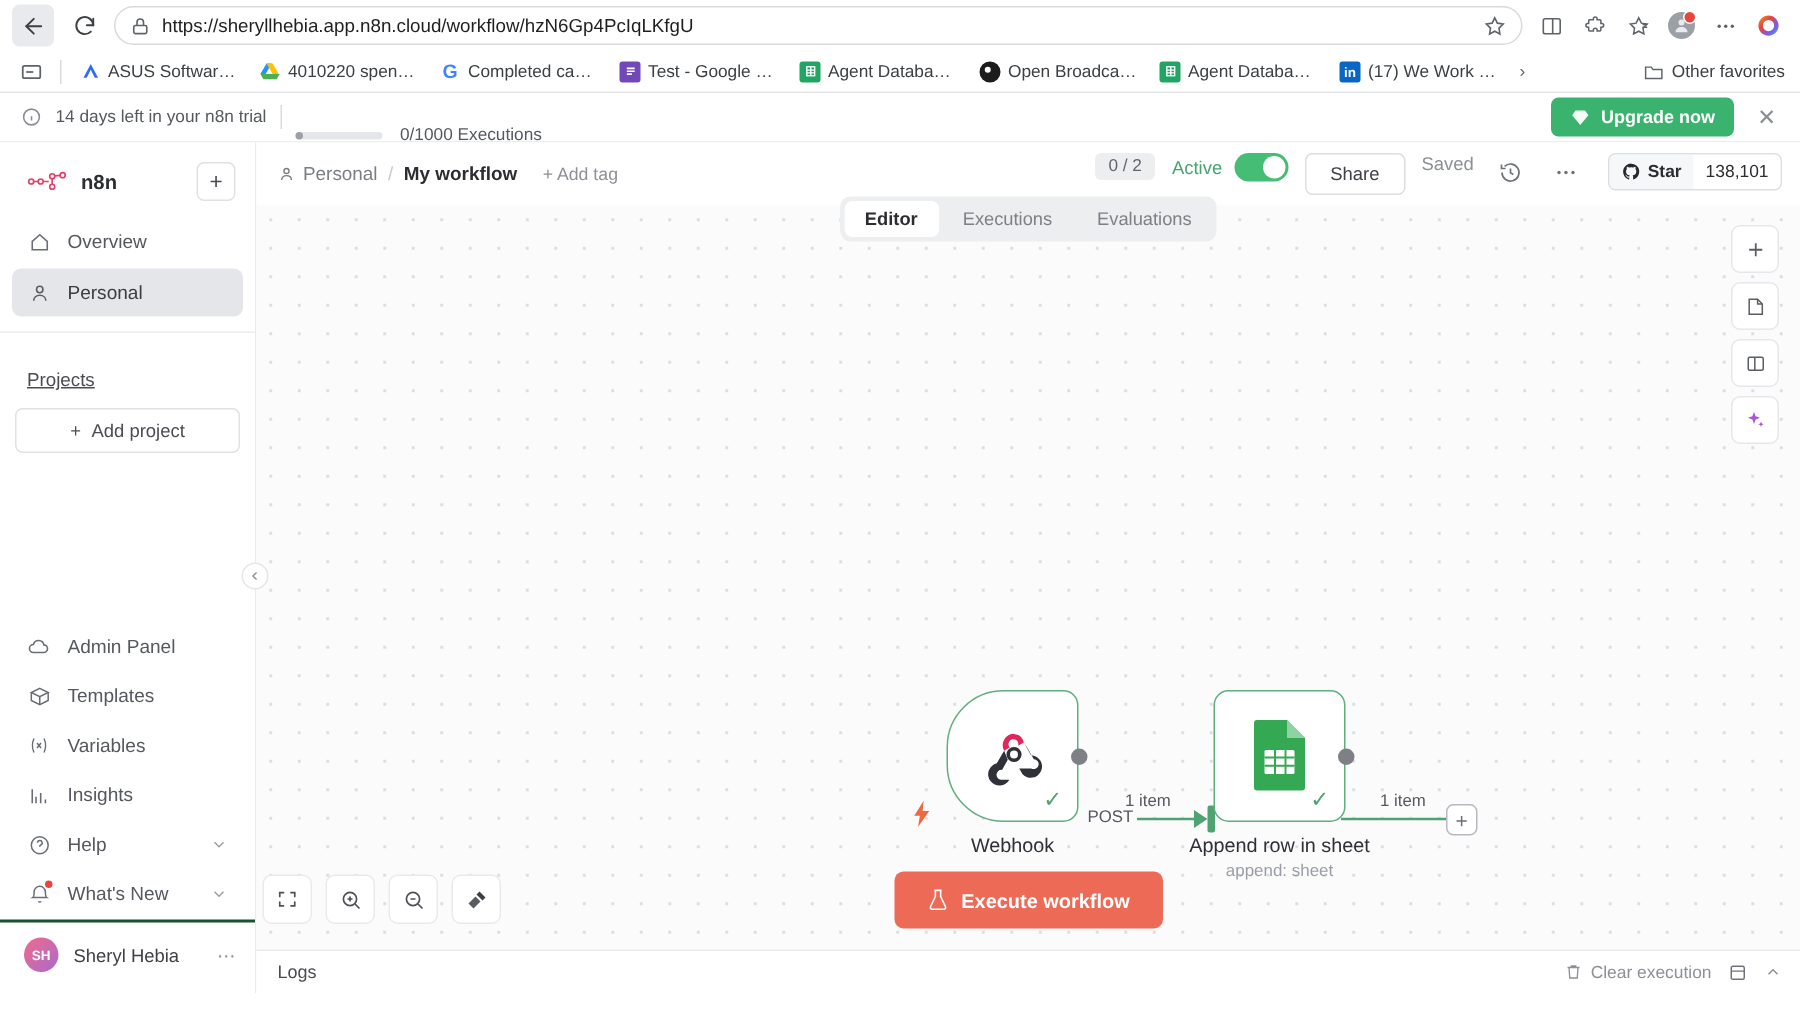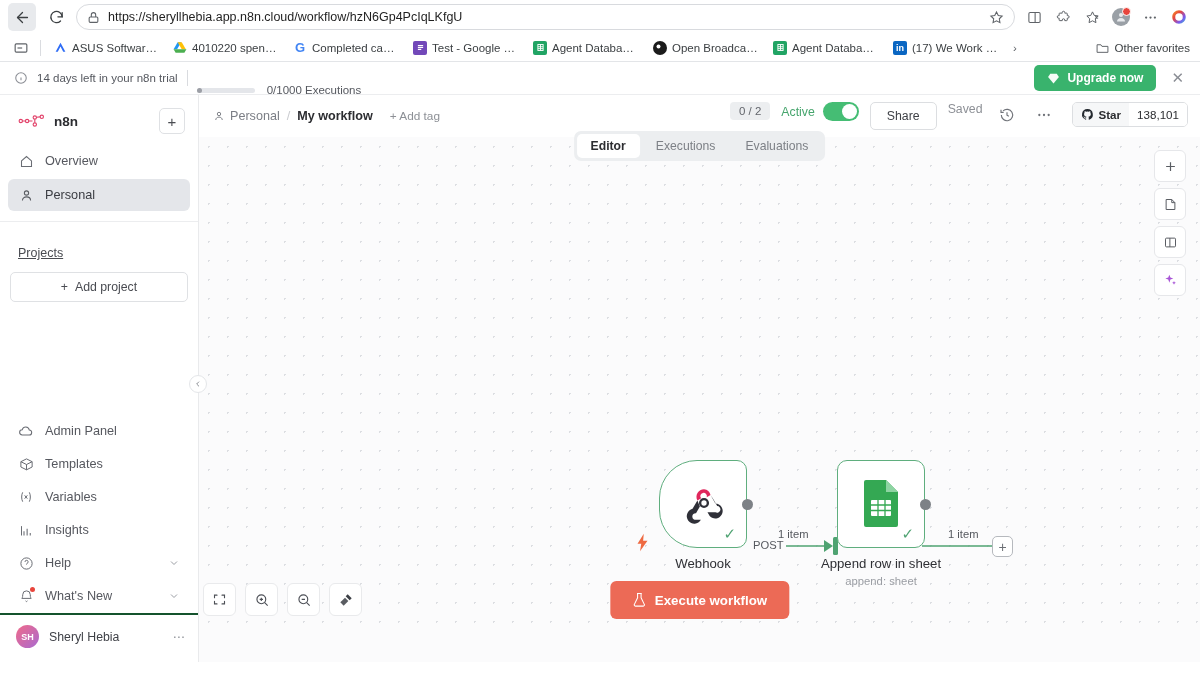--- a/index.html
+++ b/index.html
@@ -94,21 +94,21 @@
     background: #39b36d; color: #fff; font-size: 12px; font-weight: 600;
     padding: 6px 13px; border-radius: 5px; border: none; cursor: pointer;
   }
   .trial-close { color: #8a8d94; font-size: 15px; padding: 0 6px; cursor: pointer; }
 
   
   .body-row { display: flex; height: 567px; }
 
   
   .sidebar {
-    width: 199px; flex: none; background: #fff;
+    width: 171px; flex: none; background: #fff;
     border-right: 1px solid #e9eaec;
     display: flex; flex-direction: column; position: relative;
   }
   .sb-head {
     display: flex; align-items: center; justify-content: space-between;
     padding: 13px 13px 10px 18px;
   }
   .logo-row { display: flex; align-items: center; gap: 8px; }
   .logo-txt { font-size: 13.5px; font-weight: 700; color: #2d2e32; }
   .sb-add {
@@ -795,16 +795,40 @@
           <span>
             <svg width="14" height="16" viewBox="0 0 24 26" fill="none" stroke="#fff" stroke-width="1.8" stroke-linejoin="round">
                 <path d="M9 2v7L3.5 20.5A2 2 0 0 0 5.3 23.5h13.4a2 2 0 0 0 1.8-3L15 9V2"></path>
                 <path d="M8 2h8"></path>
               </svg>
           </span>
           <span>Execute workflow</span>
         </button>
       </div>
 
+      <div class="logs-bar">
+        <span>Logs</span>
+        <span class="logs-right">
+          <span class="it">
+            <span>
+              <svg width="12" height="12" viewBox="0 0 24 24" fill="none" stroke="#8d9096" stroke-width="1.8">
+                  <path d="M4 6h16M9 6V4h6v2M6 6l1 14h10l1-14"></path>
+                </svg>
+            </span>
+            <span>Clear execution</span>
+          </span>
+          <span class="it">
+            <svg width="13" height="13" viewBox="0 0 24 24" fill="none" stroke="#6f7278" stroke-width="1.8">
+                <rect x="4" y="4" width="16" height="16" rx="2"></rect>
+                <path d="M4 10h16"></path>
+              </svg>
+          </span>
+          <span class="it">
+            <svg width="12" height="12" viewBox="0 0 24 24" fill="none" stroke="#8d9096" stroke-width="2">
+                <path d="M6 15l6-6 6 6"></path>
+              </svg>
+          </span>
+        </span>
+      </div>
 
     </div>
   </div>
 </div>
 
 </body></html>

